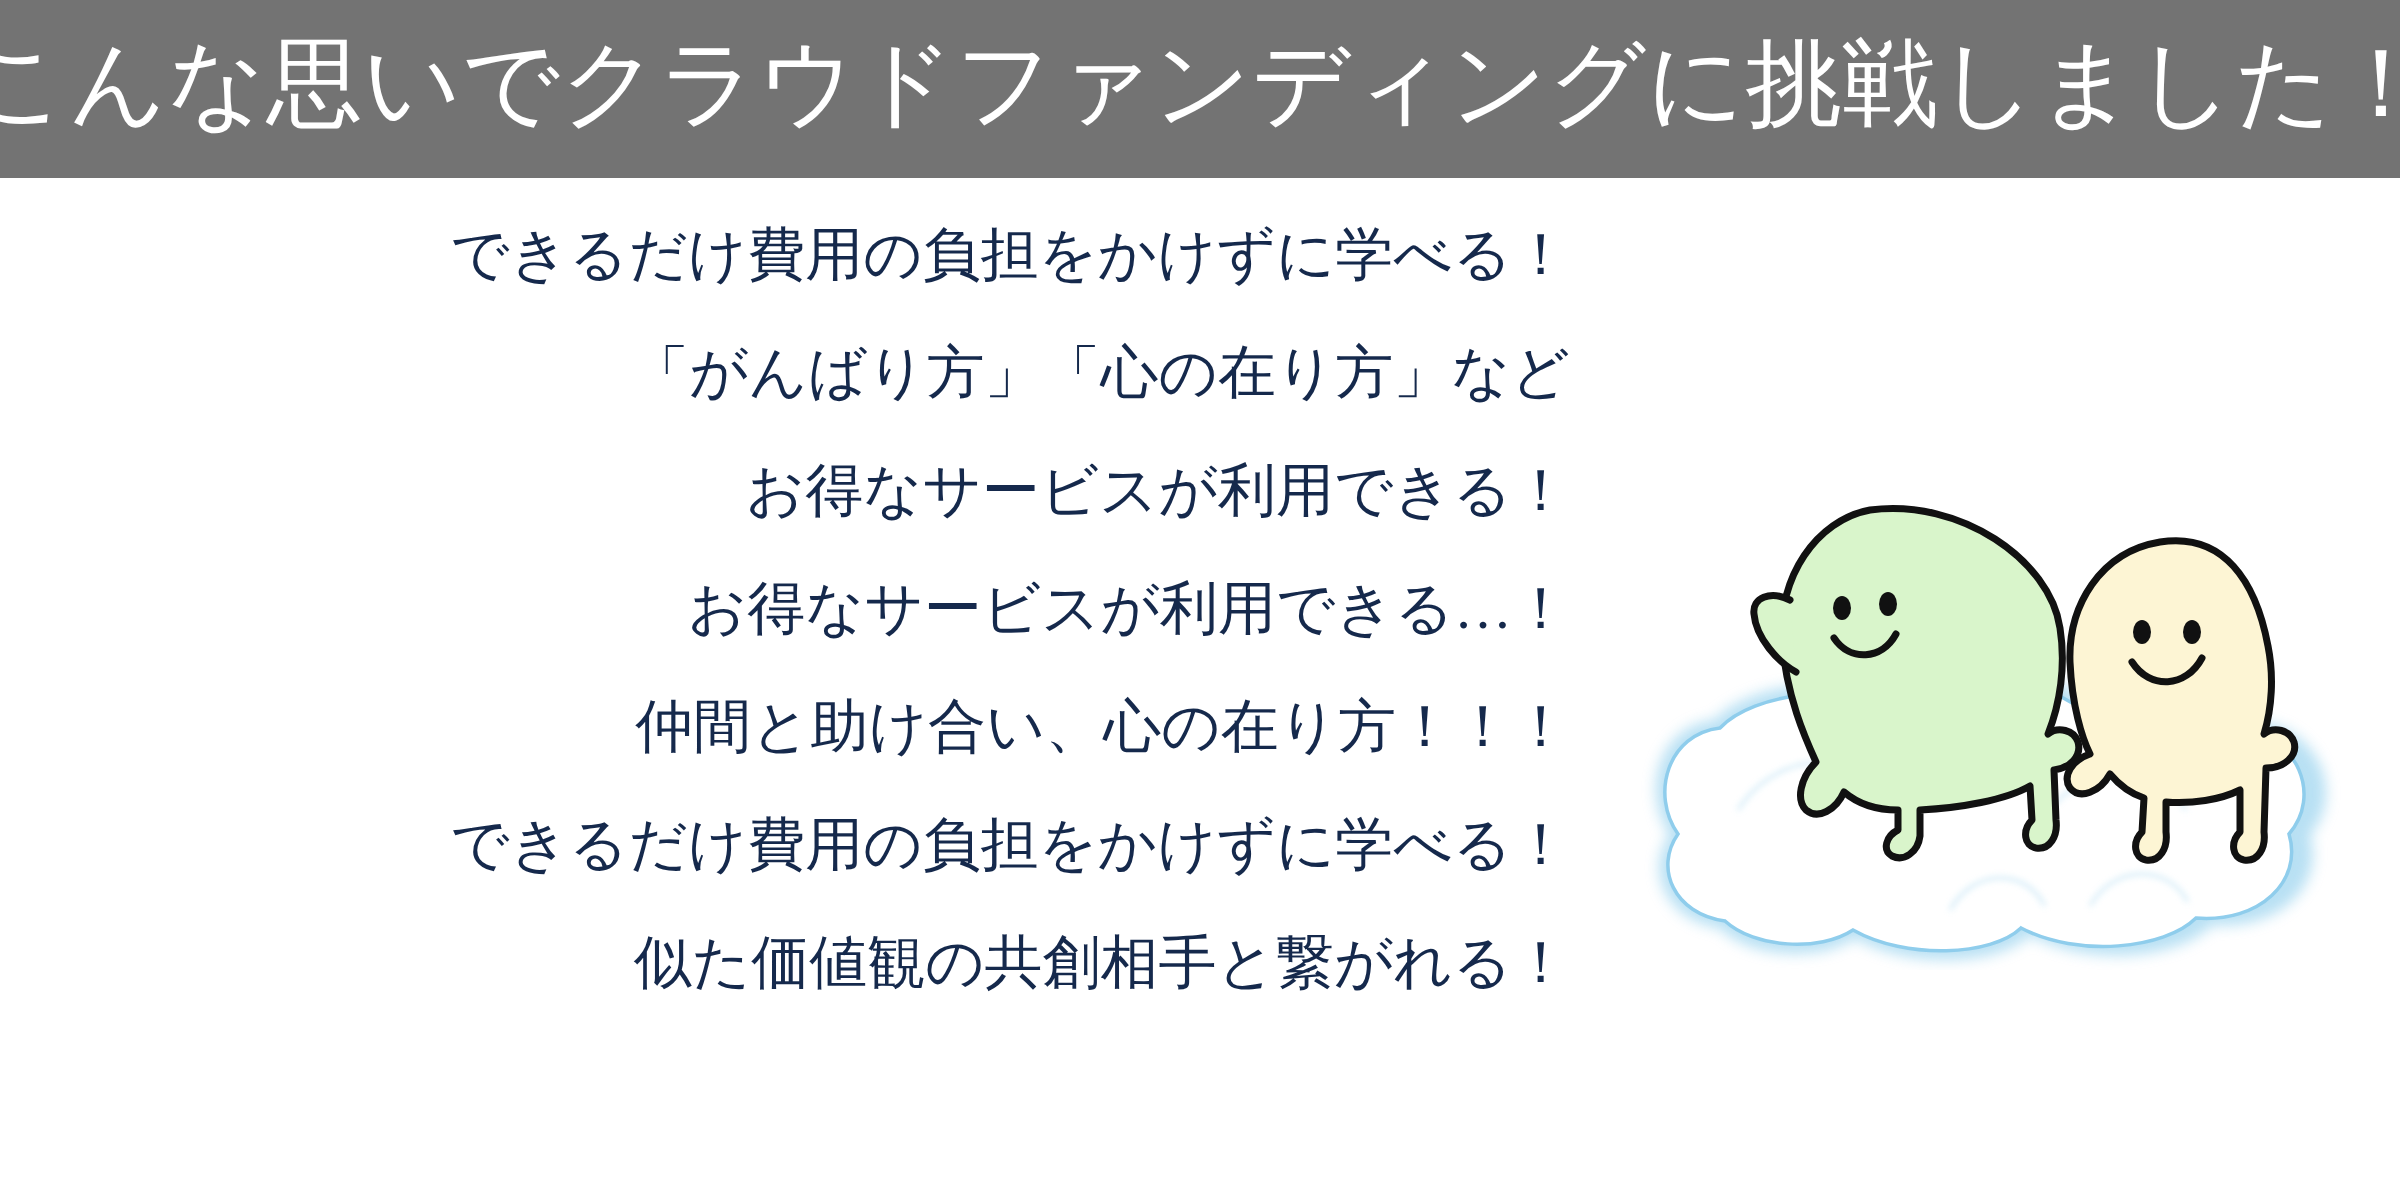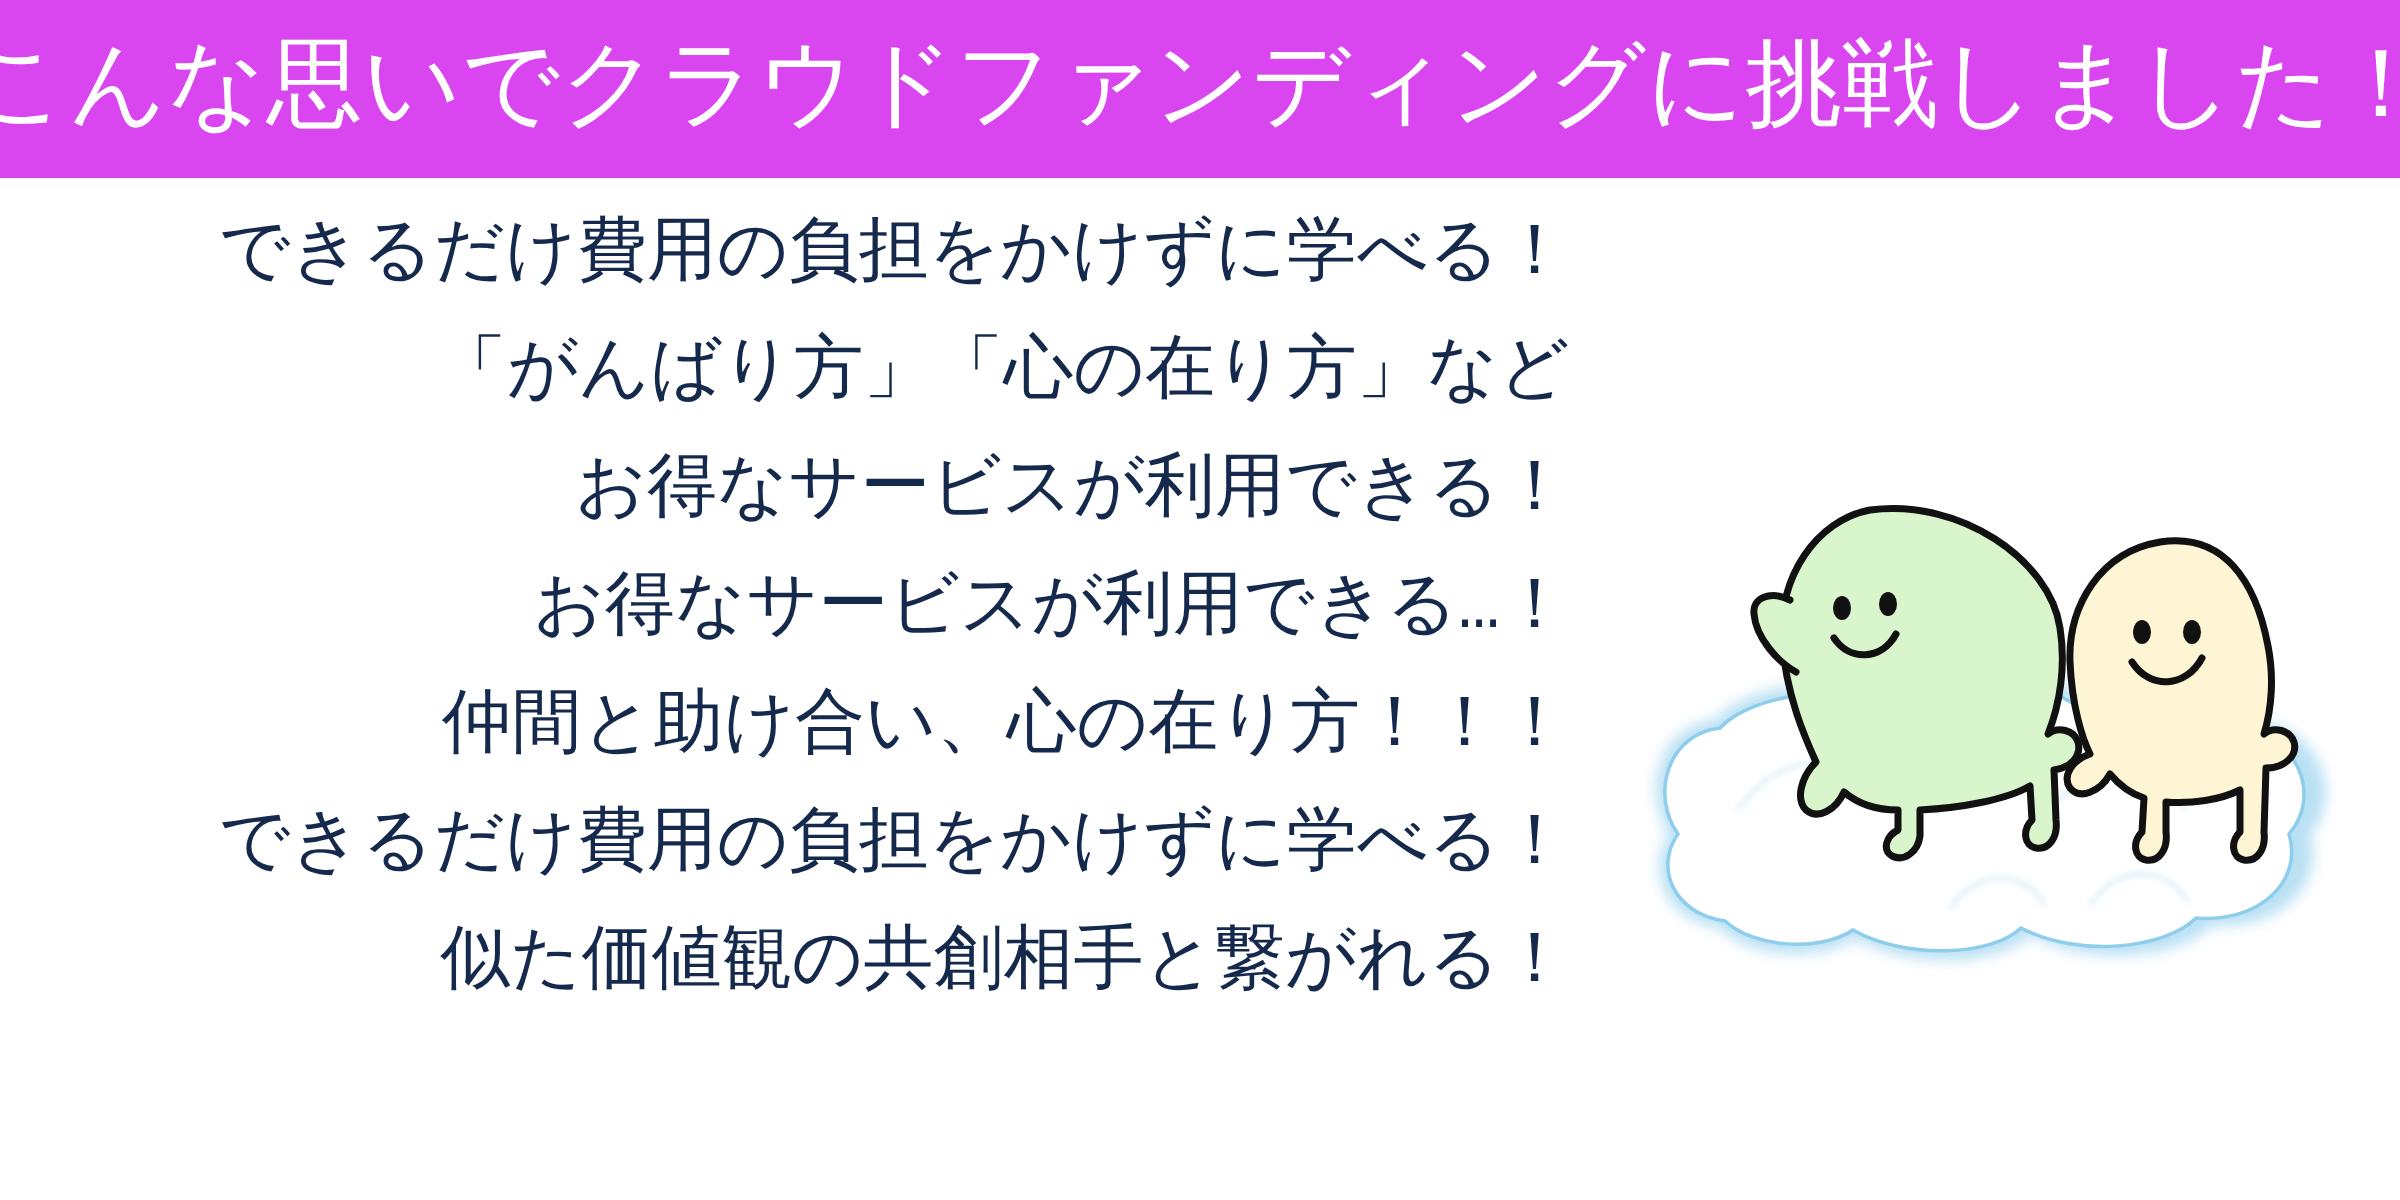--- a/index.html
+++ b/index.html
@@ -21,21 +21,21 @@
     background: #ffffff;
   }
 
   
   .header-band {
     position: absolute;
     left: 0;
     top: 0;
     width: 2400px;
     height: 178px;
-    background: #d946ef;
+    background: #737373;
     display: flex;
     align-items: center;
     justify-content: center;
     box-sizing: border-box;
     padding-bottom: 12px;
   }
   .header-title {
     color: #ffffff;
     font-size: 96px;
     line-height: 1.05;
@@ -48,26 +48,26 @@
   
   .body-text {
     position: absolute;
     left: 0px;
     top: 196px;
     width: 1570px;
     text-align: right;
     color: #15294c;
   }
   .text-line {
-    font-size: 70px;
+    font-size: 58px;
     line-height: 118px;
     white-space: nowrap;
     font-weight: 400;
     letter-spacing: 0px;
-    font-family: Liberation Mono, monospace;
+    font-family: Liberation Serif, serif;
   }
 
   
   .illustration {
     position: absolute;
     left: 1620px;
     top: 390px;
     width: 760px;
     height: 580px;
   }

